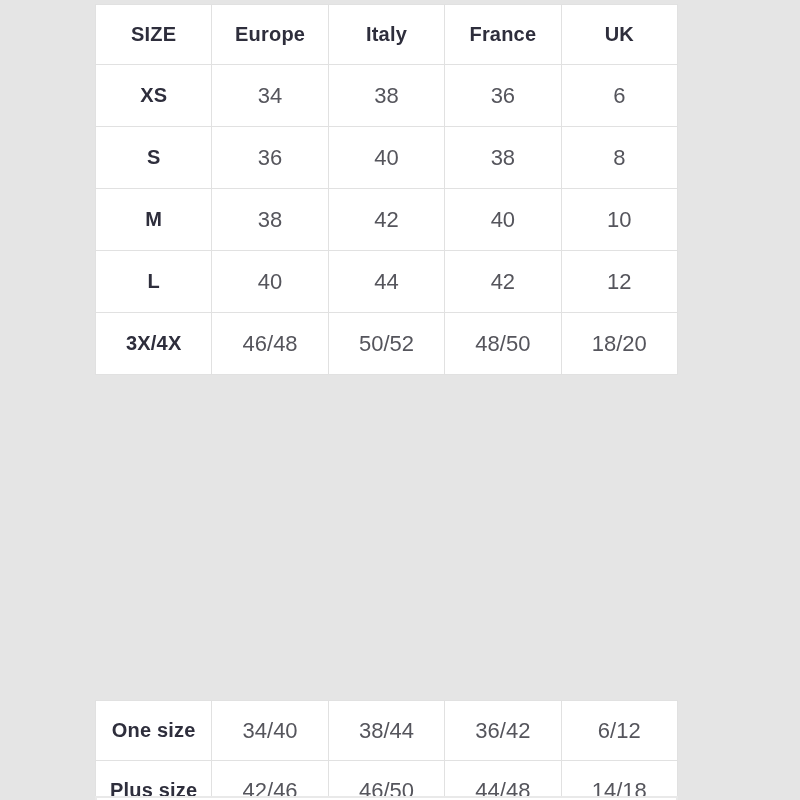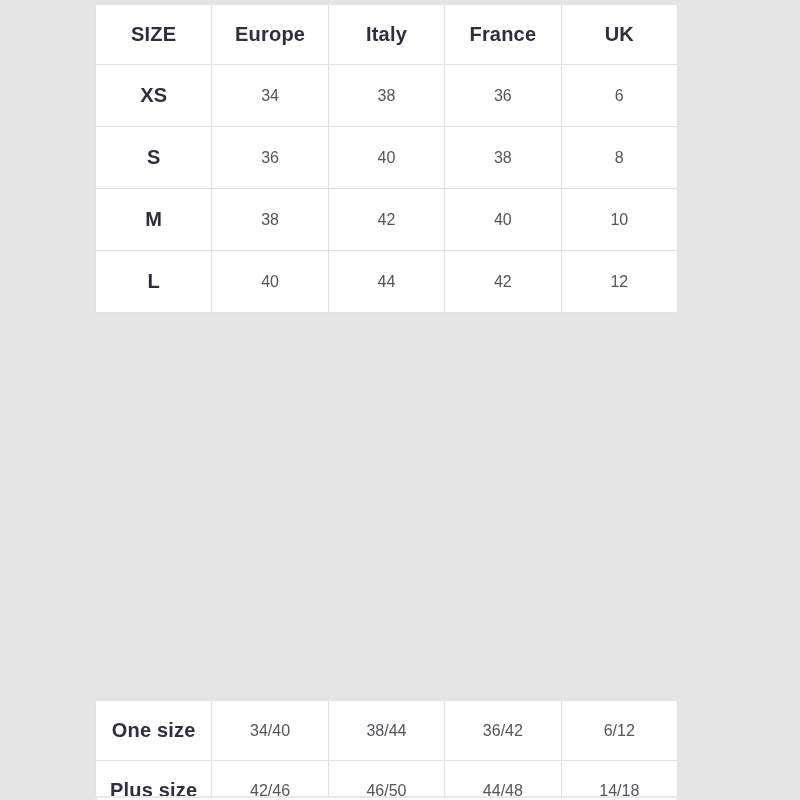--- a/index.html
+++ b/index.html
@@ -34,21 +34,21 @@
   .special-table td { height: 60px; }
 
   .head-text, .label-text {
     font-weight: 700;
     font-size: 20px;
     color: #2e2e3c;
     letter-spacing: 0.2px;
   }
   .value-text {
     font-weight: 400;
-    font-size: 16px;
+    font-size: 22px;
     color: #55555c;
   }
 
   .next-section-edge {
     position: absolute;
     left: 95px;
     top: 796px;
     width: 583px;
     height: 6px;
     background: #ffffff;
@@ -93,20 +93,27 @@
         <td><span class="value-text">40</span></td>
         <td><span class="value-text">10</span></td>
       </tr>
       <tr>
         <td><span class="label-text">L</span></td>
         <td><span class="value-text">40</span></td>
         <td><span class="value-text">44</span></td>
         <td><span class="value-text">42</span></td>
         <td><span class="value-text">12</span></td>
       </tr>
+      <tr>
+        <td><span class="label-text">3X/4X</span></td>
+        <td><span class="value-text">46/48</span></td>
+        <td><span class="value-text">50/52</span></td>
+        <td><span class="value-text">48/50</span></td>
+        <td><span class="value-text">18/20</span></td>
+      </tr>
     </tbody>
   </table>
 
   <table class="size-chart special-table">
     <tbody>
       <tr>
         <td><span class="label-text">One size</span></td>
         <td><span class="value-text">34/40</span></td>
         <td><span class="value-text">38/44</span></td>
         <td><span class="value-text">36/42</span></td>

